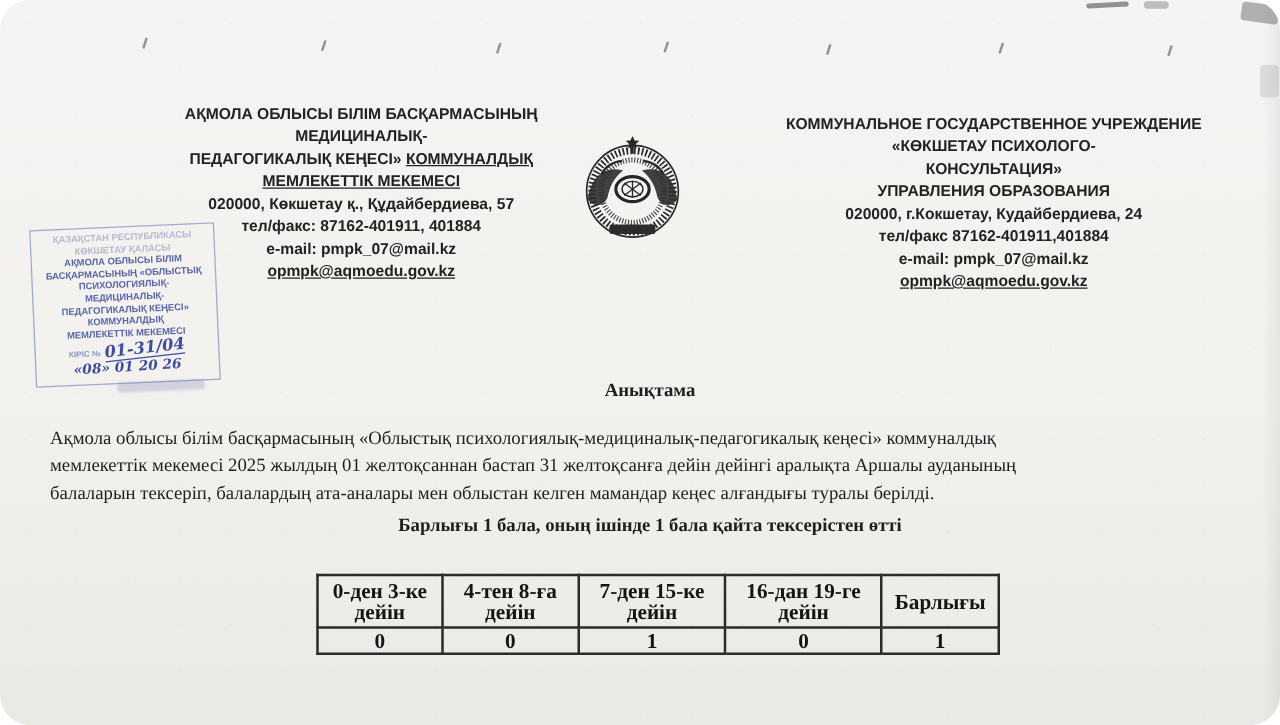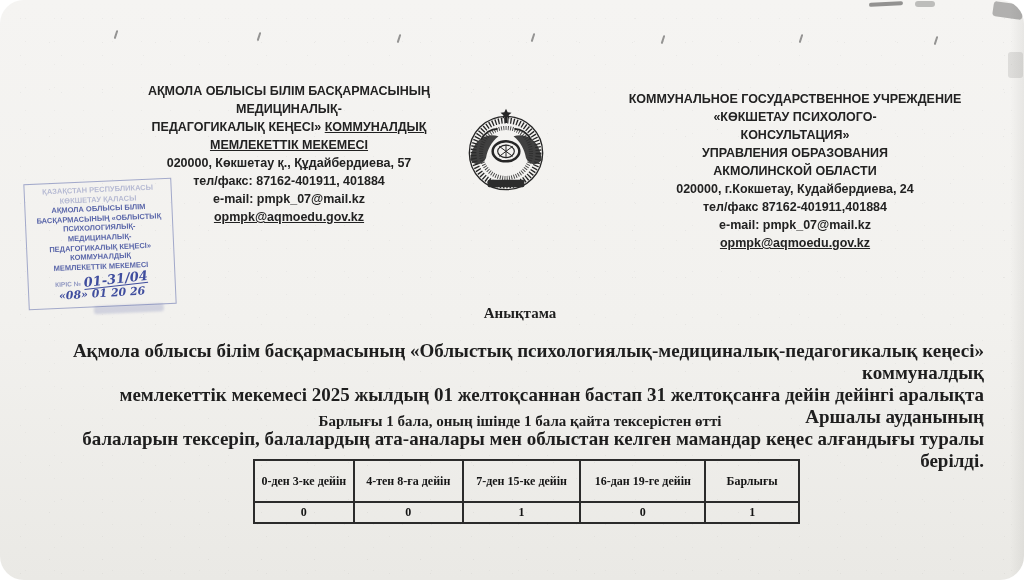--- a/index.html
+++ b/index.html
@@ -61,32 +61,32 @@
     position:absolute;left:64px;bottom:-8px;width:70px;height:8px;
     background:rgba(90,100,165,0.22);border-radius:3px;filter:blur(1px);
   }
   
   #doc-title{
     position:absolute;left:0;top:305px;width:1040px;
     text-align:center;font-weight:bold;font-size:15px;
   }
   #paragraph{
     position:absolute;left:40px;top:340px;width:944px;
-    font-weight:bold;font-size:19px;line-height:22px;
-    text-align:right;
+    font-weight:normal;font-size:15px;line-height:22px;
+    text-align:left;
   }
   #summary-line{
     position:absolute;left:0;top:413px;width:1040px;
     text-align:center;font-weight:bold;font-size:15px;
   }
   
   #stats-table{
     position:absolute;left:253px;top:459px;width:547px;
     border-collapse:collapse;
-    font-weight:bold;font-size:12px;
+    font-weight:bold;font-size:17px;
     color:#151515;
   }
   #stats-table th,#stats-table td{
     border:2px solid #2b2b2b;
     text-align:center;vertical-align:middle;
     padding:1px 2px;
     line-height:17px;
   }
   #stats-table th{height:38px;font-weight:bold;}
   #stats-table td{height:17px;}
@@ -142,21 +142,20 @@
         <rect x="38" y="92" width="44" height="9" rx="2" fill="#2c2c2c" stroke="none"></rect>
       </g>
     </svg>
   </div>
 
   <div class="hdr" id="hdr-right">
     <div>КОММУНАЛЬНОЕ ГОСУДАРСТВЕННОЕ УЧРЕЖДЕНИЕ</div>
     <div>«КӨКШЕТАУ ПСИХОЛОГО-</div>
     <div>КОНСУЛЬТАЦИЯ»</div>
     <div>УПРАВЛЕНИЯ ОБРАЗОВАНИЯ</div>
-    <div>АКМОЛИНСКОЙ ОБЛАСТИ</div>
     <div>020000, г.Кокшетау, Кудайбердиева, 24</div>
     <div>тел/факс 87162-401911,401884</div>
     <div>e-mail: pmpk_07@mail.kz</div>
     <div class="u">opmpk@aqmoedu.gov.kz</div>
   </div>
 
   <div id="stamp">
     <div class="faint">ҚАЗАҚСТАН РЕСПУБЛИКАСЫ</div>
     <div class="faint">КӨКШЕТАУ ҚАЛАСЫ</div>
     <div>АҚМОЛА ОБЛЫСЫ БІЛІМ</div>

